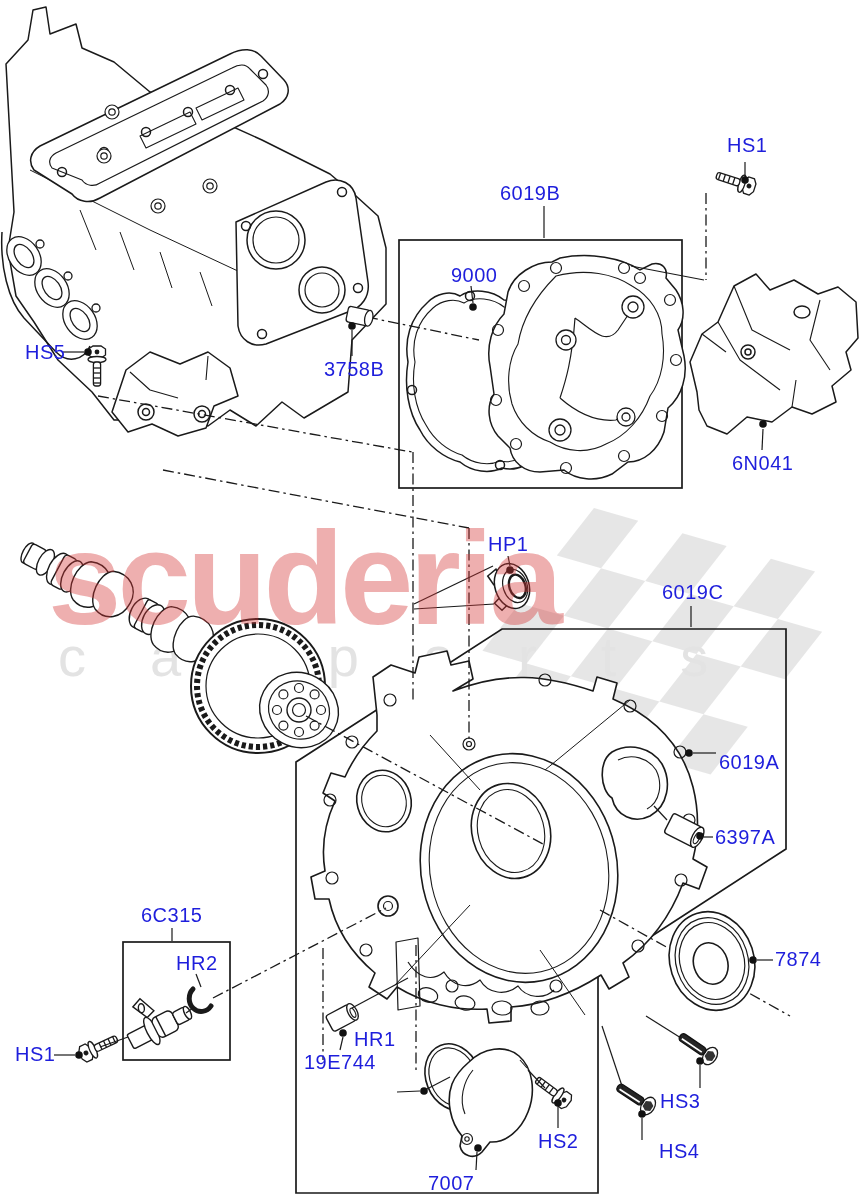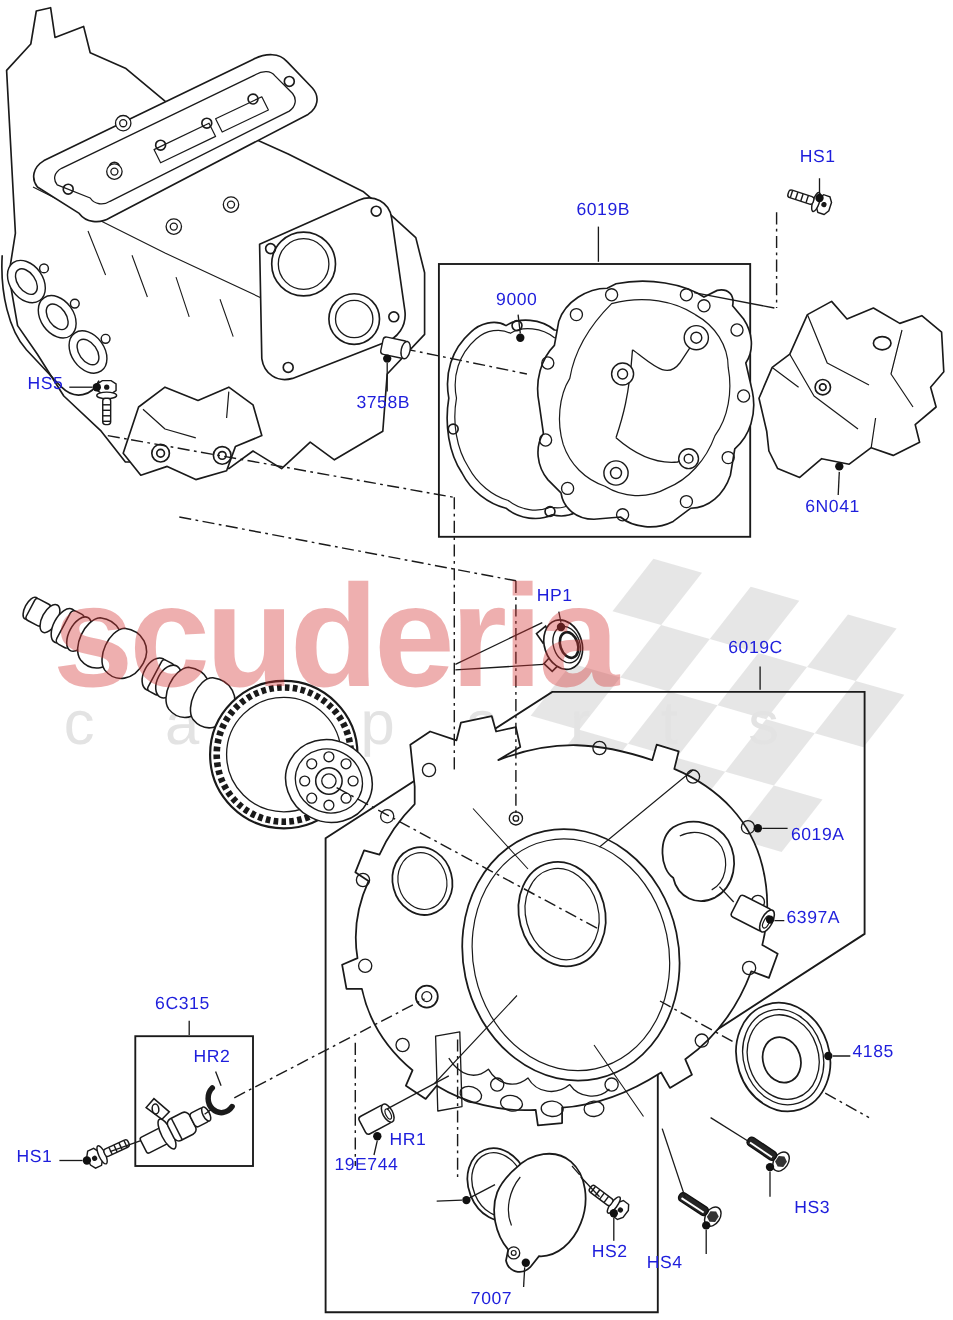--- a/index.html
+++ b/index.html
@@ -2,21 +2,21 @@
 <html><head>
 <meta charset="utf-8">
 <style>
   html,body{margin:0;padding:0;background:#ffffff;}
   #stage{
     position:relative;width:866px;height:1200px;overflow:hidden;
     background:#ffffff;font-family:"Liberation Sans", sans-serif;
   }
   #stage svg{position:absolute;left:0;top:0;}
   .lbl{
-    position:absolute;z-index:6;color:#1e1edc;font-size:16px;line-height:1.1;
+    position:absolute;z-index:6;color:#1e1edc;font-size:20px;line-height:1.1;
     font-family:"Liberation Sans", sans-serif;letter-spacing:0.5px;cursor:pointer;
     user-select:none;white-space:nowrap;
   }
   .wm-brand{
     position:absolute;z-index:5;left:48px;top:503px;
     font-family:"Liberation Sans", sans-serif;font-weight:bold;
     font-size:132px;letter-spacing:-4px;color:rgba(213,55,55,0.40);
     pointer-events:none;white-space:nowrap;
   }
 </style>
@@ -396,34 +396,34 @@
     <circle cx="343" cy="1033" r="3.8"></circle>
         <circle cx="424" cy="1091" r="3.8"></circle>
     <circle cx="478" cy="1148" r="3.8"></circle>
         <circle cx="558" cy="1103" r="3.8"></circle>
     <circle cx="642" cy="1114" r="3.8"></circle>
         <circle cx="700" cy="1061" r="3.8"></circle>
   </g>
 </svg>
 
   <div class="lbl" style="left:727px;top:134px">HS1</div>
-  <div class="lbl" style="left:524px;top:182px">6019B</div>
+  <div class="lbl" style="left:500px;top:182px">6019B</div>
   <div class="lbl" style="left:451px;top:264px">9000</div>
   <div class="lbl" style="left:324px;top:358px">3758B</div>
   <div class="lbl" style="left:25px;top:341px">HS5</div>
   <div class="lbl" style="left:732px;top:452px">6N041</div>
   <div class="lbl" style="left:488px;top:533px">HP1</div>
   <div class="lbl" style="left:662px;top:581px">6019C</div>
   <div class="lbl" style="left:719px;top:751px">6019A</div>
   <div class="lbl" style="left:715px;top:826px">6397A</div>
-  <div class="lbl" style="left:775px;top:948px">4185</div>
+  <div class="lbl" style="left:775px;top:948px">7874</div>
   <div class="lbl" style="left:141px;top:904px">6C315</div>
   <div class="lbl" style="left:176px;top:952px">HR2</div>
   <div class="lbl" style="left:15px;top:1043px">HS1</div>
   <div class="lbl" style="left:304px;top:1051px">19E744</div>
   <div class="lbl" style="left:354px;top:1028px">HR1</div>
   <div class="lbl" style="left:538px;top:1130px">HS2</div>
   <div class="lbl" style="left:428px;top:1172px">7007</div>
-  <div class="lbl" style="left:588px;top:1140px">HS4</div>
-  <div class="lbl" style="left:722px;top:1090px">HS3</div>
+  <div class="lbl" style="left:659px;top:1140px">HS4</div>
+  <div class="lbl" style="left:660px;top:1090px">HS3</div>
 
   <div class="wm-brand">scuderia</div>
 </div>
 
 </body></html>

